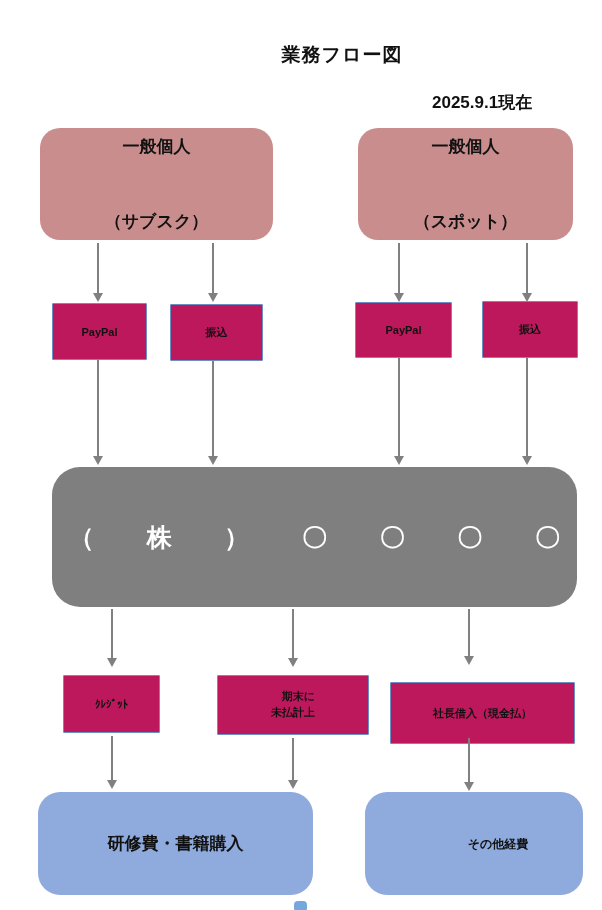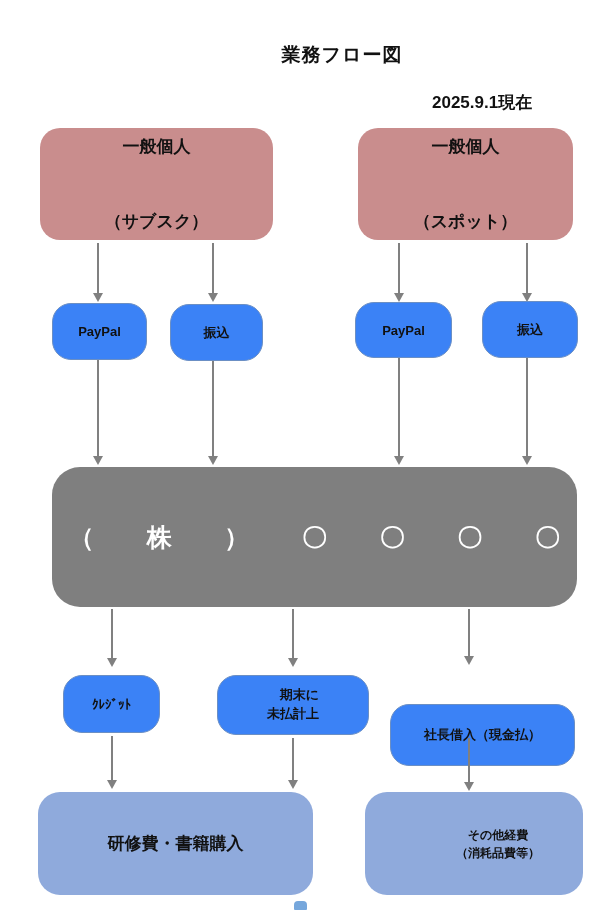--- a/index.html
+++ b/index.html
@@ -33,34 +33,34 @@
     display:flex;flex-direction:column;
     justify-content:space-evenly;align-items:center;
     font-size:17px;font-weight:bold;
     text-align:center;
     gap:46px;
   }
   .src-subsc{left:40px;top:128px;width:233px;height:112px;}
   .src-spot{left:358px;top:128px;width:215px;height:112px;}
   
   .wbox{
-    background:#3b82f6;
+    background:#be185d;
     border:1.3px solid #6b8fc4;
-    border-radius:19px;
+    border-radius:1px;
     display:flex;align-items:center;justify-content:center;
-    font-size:13px;font-weight:600;
+    font-size:11px;font-weight:600;
     text-align:center;
   }
   .paypal1{left:52px;top:303px;width:95px;height:57px;}
   .furikomi1{left:170px;top:304px;width:93px;height:57px;font-weight:bold;}
   .paypal2{left:355px;top:302px;width:97px;height:56px;}
   .furikomi2{left:482px;top:301px;width:96px;height:57px;font-weight:bold;}
   .credit{left:63px;top:675px;width:97px;height:58px;font-weight:bold;}
   .accrual{left:217px;top:675px;width:152px;height:60px;font-weight:bold;line-height:1.45;text-align:right;}
-  .loan{left:390px;top:704px;width:185px;height:62px;font-weight:bold;}
+  .loan{left:390px;top:682px;width:185px;height:62px;font-weight:bold;}
   
   .company{
     left:52px;top:467px;width:525px;height:140px;
     background:#7F7F7F;
     border-radius:28px;
     display:flex;align-items:center;justify-content:space-between;
     padding:0 17px;
     color:#ffffff;
     font-size:25px;font-weight:bold;
   }
@@ -153,18 +153,17 @@
   </div>
   <div class="abs wbox loan">社長借入（現金払）</div>
 
   <div class="arrow" style="left:112px;top:736px;height:44px"></div>
   <div class="arrow" style="left:293px;top:738px;height:42px"></div>
   <div class="arrow" style="left:469px;top:738px;height:44px"></div>
 
   <div class="abs dst dst-training">研修費・書籍購入</div>
   <div class="abs dst dst-other">
     <span>その他経費</span>
-    <span>（消耗品費等）</span>
   </div>
 
   <div class="abs blue-mark"></div>
 
 </div>
 
 </body></html>

